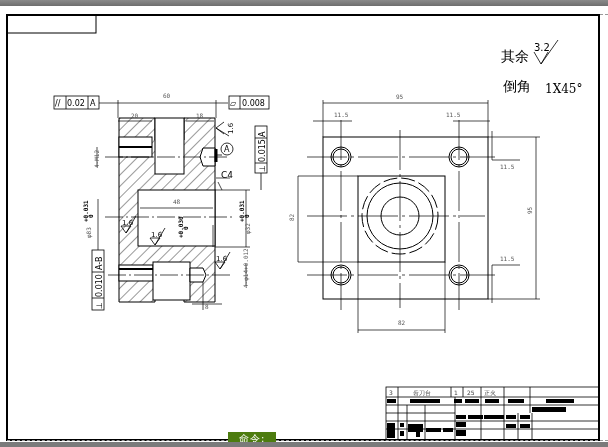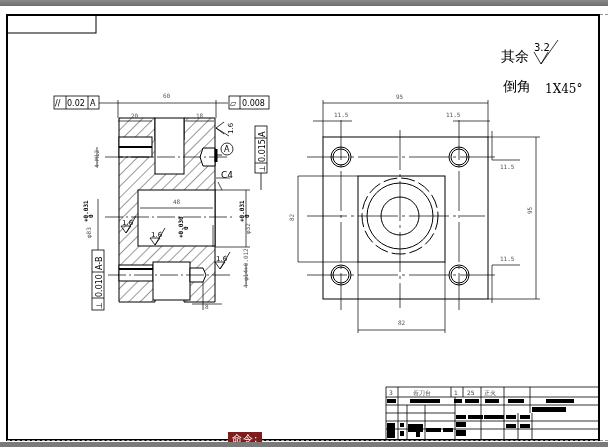--- a/index.html
+++ b/index.html
@@ -4,22 +4,22 @@
 <style>
   html, body { margin:0; padding:0; }
   body { width:608px; height:447px; position:relative; overflow:hidden; background:#ffffff;
          font-family:"DejaVu Sans", sans-serif; }
   .topbar { position:absolute; left:0; top:0; width:608px; height:6px;
             background:linear-gradient(#8a8a8a,#6e6e6e); }
   .botbar { position:absolute; left:0; top:442px; width:608px; height:5px; background:#7a7a7a; }
   .dash-top { position:absolute; left:7px; top:14px; width:601px; height:0; border-top:1px dashed #999; }
   .dash-bot { position:absolute; left:7px; top:440px; width:601px; height:0; border-top:1px dashed #999; }
   svg { position:absolute; left:0; top:0; }
-  .cmd { position:absolute; left:228px; top:432px; height:13px; padding:0 4px;
-         background:#7f1d1d; color:#fff; font-size:10px; line-height:13px; letter-spacing:1px; }
+  .cmd { position:absolute; left:228px; top:432px; height:13px; padding:0 11px;
+         background:#4d7c0f; color:#fff; font-size:10px; line-height:13px; letter-spacing:1px; }
   .dim { font-family:"DejaVu Sans Mono", monospace; font-size:6px; fill:#555; }
   .note { font-size:14px; fill:#000; }
 </style>
 </head>
 <body>
 
 <div class="topbar"></div>
 <div class="dash-top"></div>
 
 <svg width="608" height="447" viewBox="0 0 608 447">

